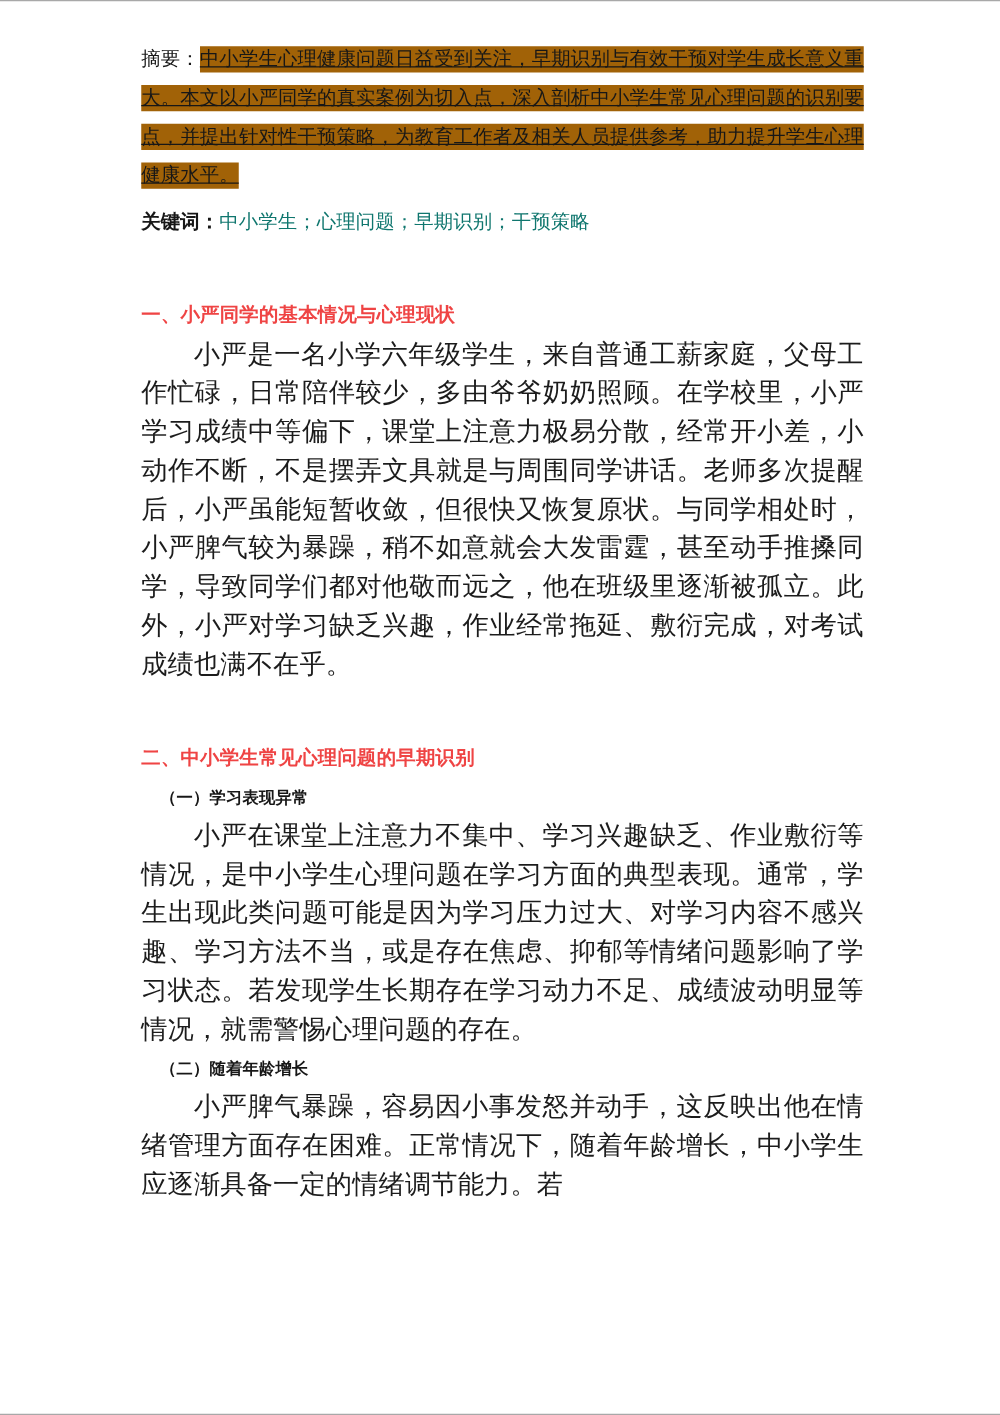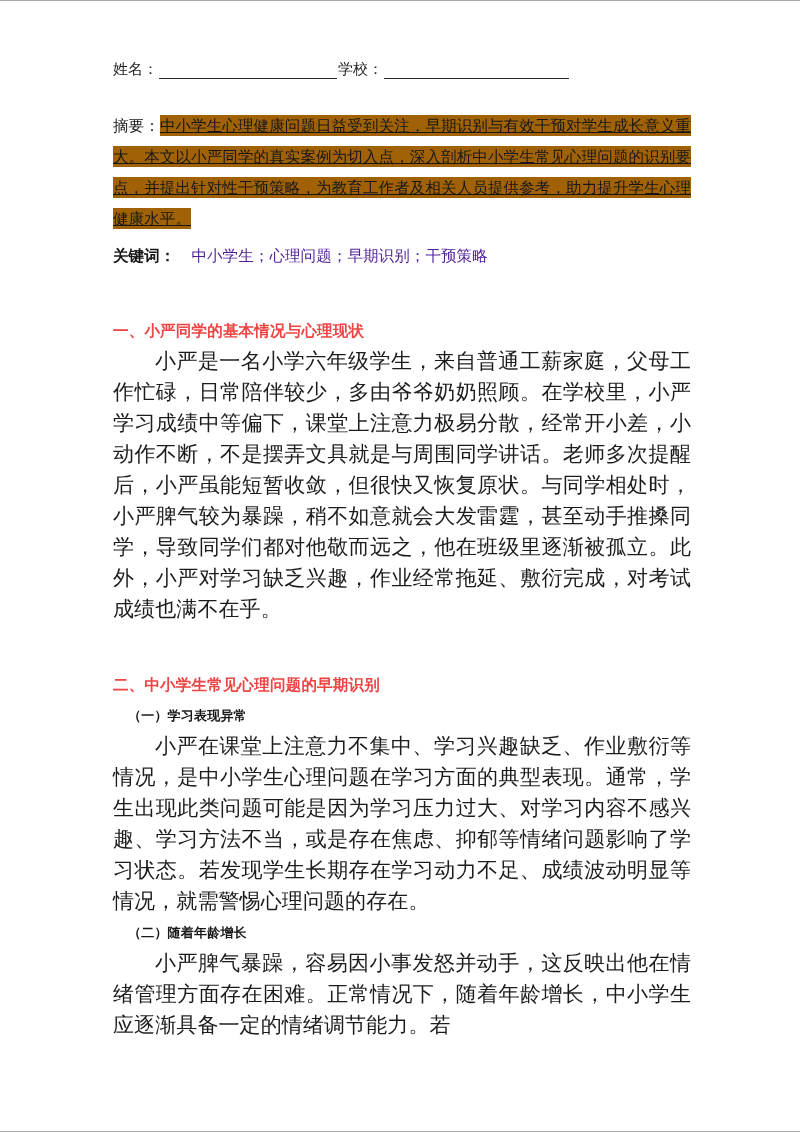--- a/index.html
+++ b/index.html
@@ -95,21 +95,21 @@
   
   .keywords {
     margin: 0;
     padding-top: 6px;
     font-size: 15.5px;
     line-height: 31px;
     color: #171717;
     letter-spacing: 0.1px;
   }
   .keywords-label { font-weight: bold; }
-  .keywords-value { color: #4c1d95; margin-left: 16px; }
+  .keywords-value { color: #0f766e; }
 
   
   .h-section {
     margin: 0;
     font-weight: bold;
     font-size: 15.5px;
     line-height: 31px;
     color: #ef4444;
     letter-spacing: 0.2px;
   }
@@ -136,26 +136,20 @@
     letter-spacing: 0.1px;
   }
 </style>
 </head>
 <body>
 
 <div class="page">
   <div class="content">
 
 
-    <div class="id-line">
-      <span class="id-label">姓名：</span>
-      <span class="blank-rule blank-name"></span>
-      <span class="id-label">学校：</span>
-      <span class="blank-rule blank-school"></span>
-    </div>
 
     <p class="abstract">
       <span class="abstract-label">摘要：</span><span class="abstract-body">中小学生心理健康问题日益受到关注，早期识别与有效干预对学生成长意义重大。本文以小严同学的真实案例为切入点，深入剖析中小学生常见心理问题的识别要点，并提出针对性干预策略，为教育工作者及相关人员提供参考，助力提升学生心理健康水平。</span>
     </p>
 
     <p class="keywords">
       <span class="keywords-label">关键词：</span><span class="keywords-value">中小学生；心理问题；早期识别；干预策略</span>
     </p>
 
     <h2 class="h-section gap-lg">一、小严同学的基本情况与心理现状</h2>

